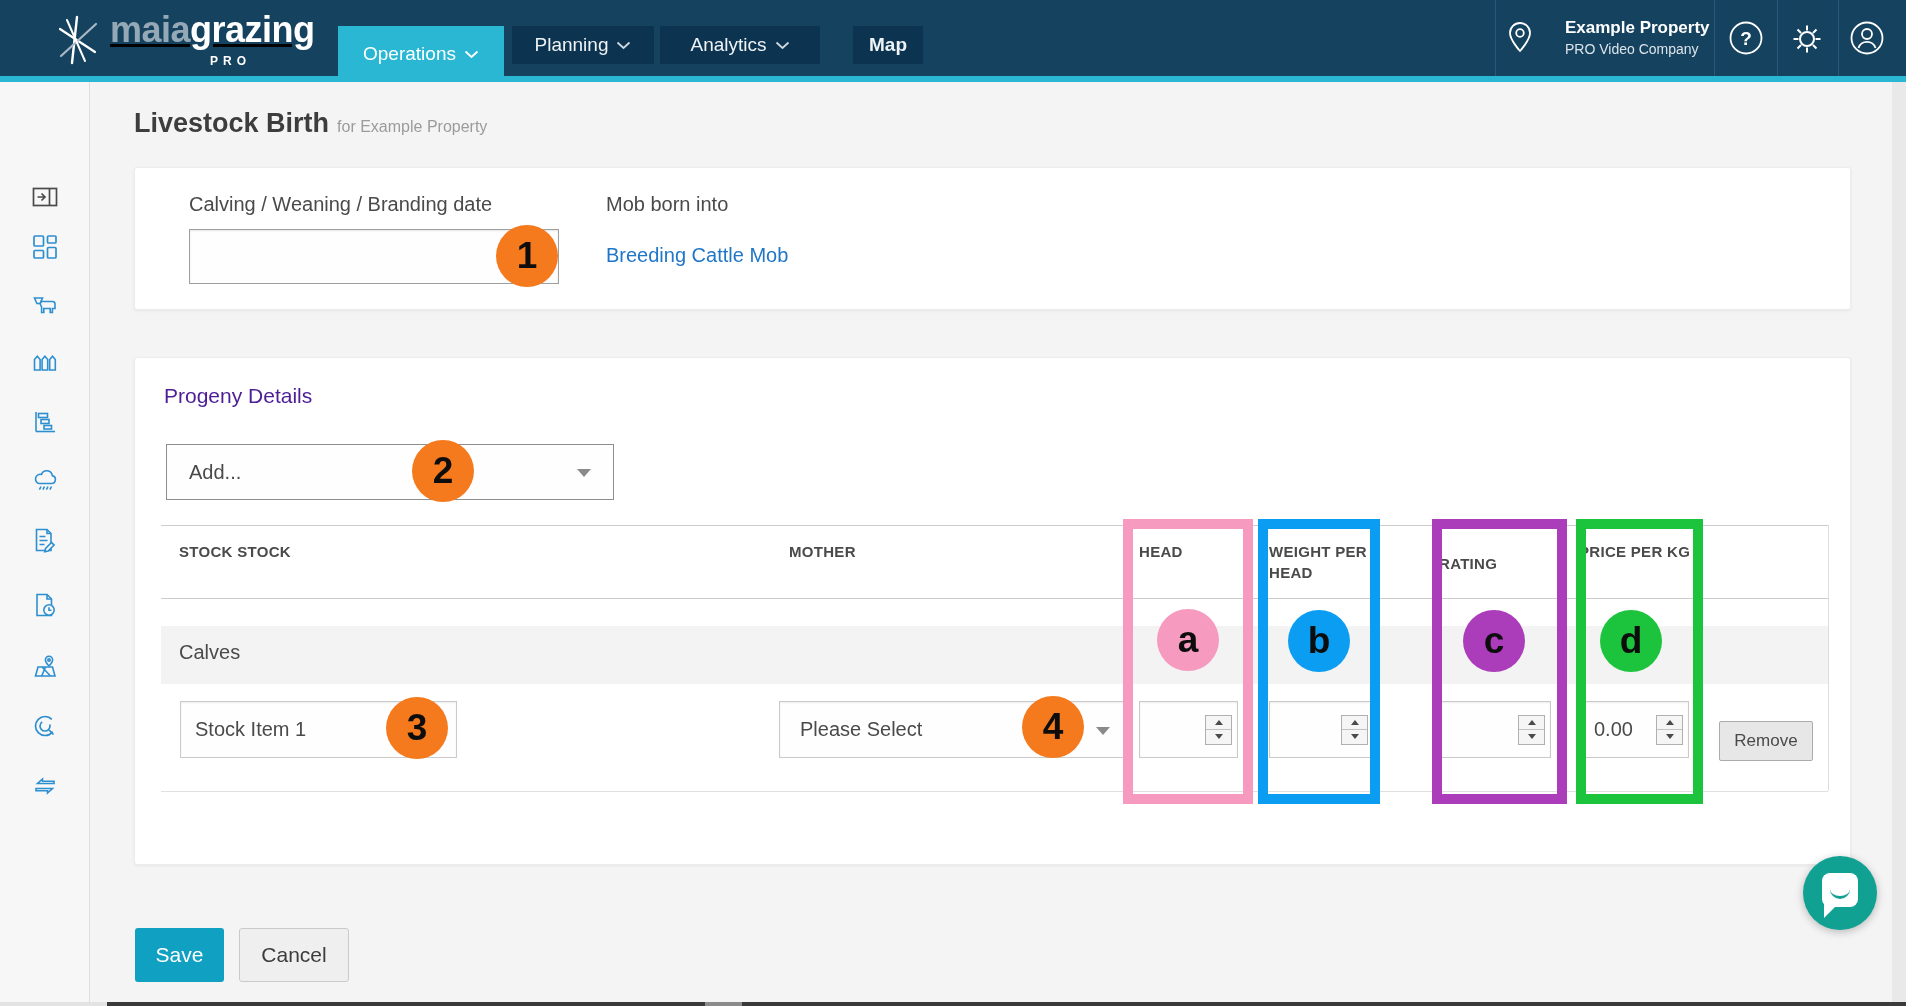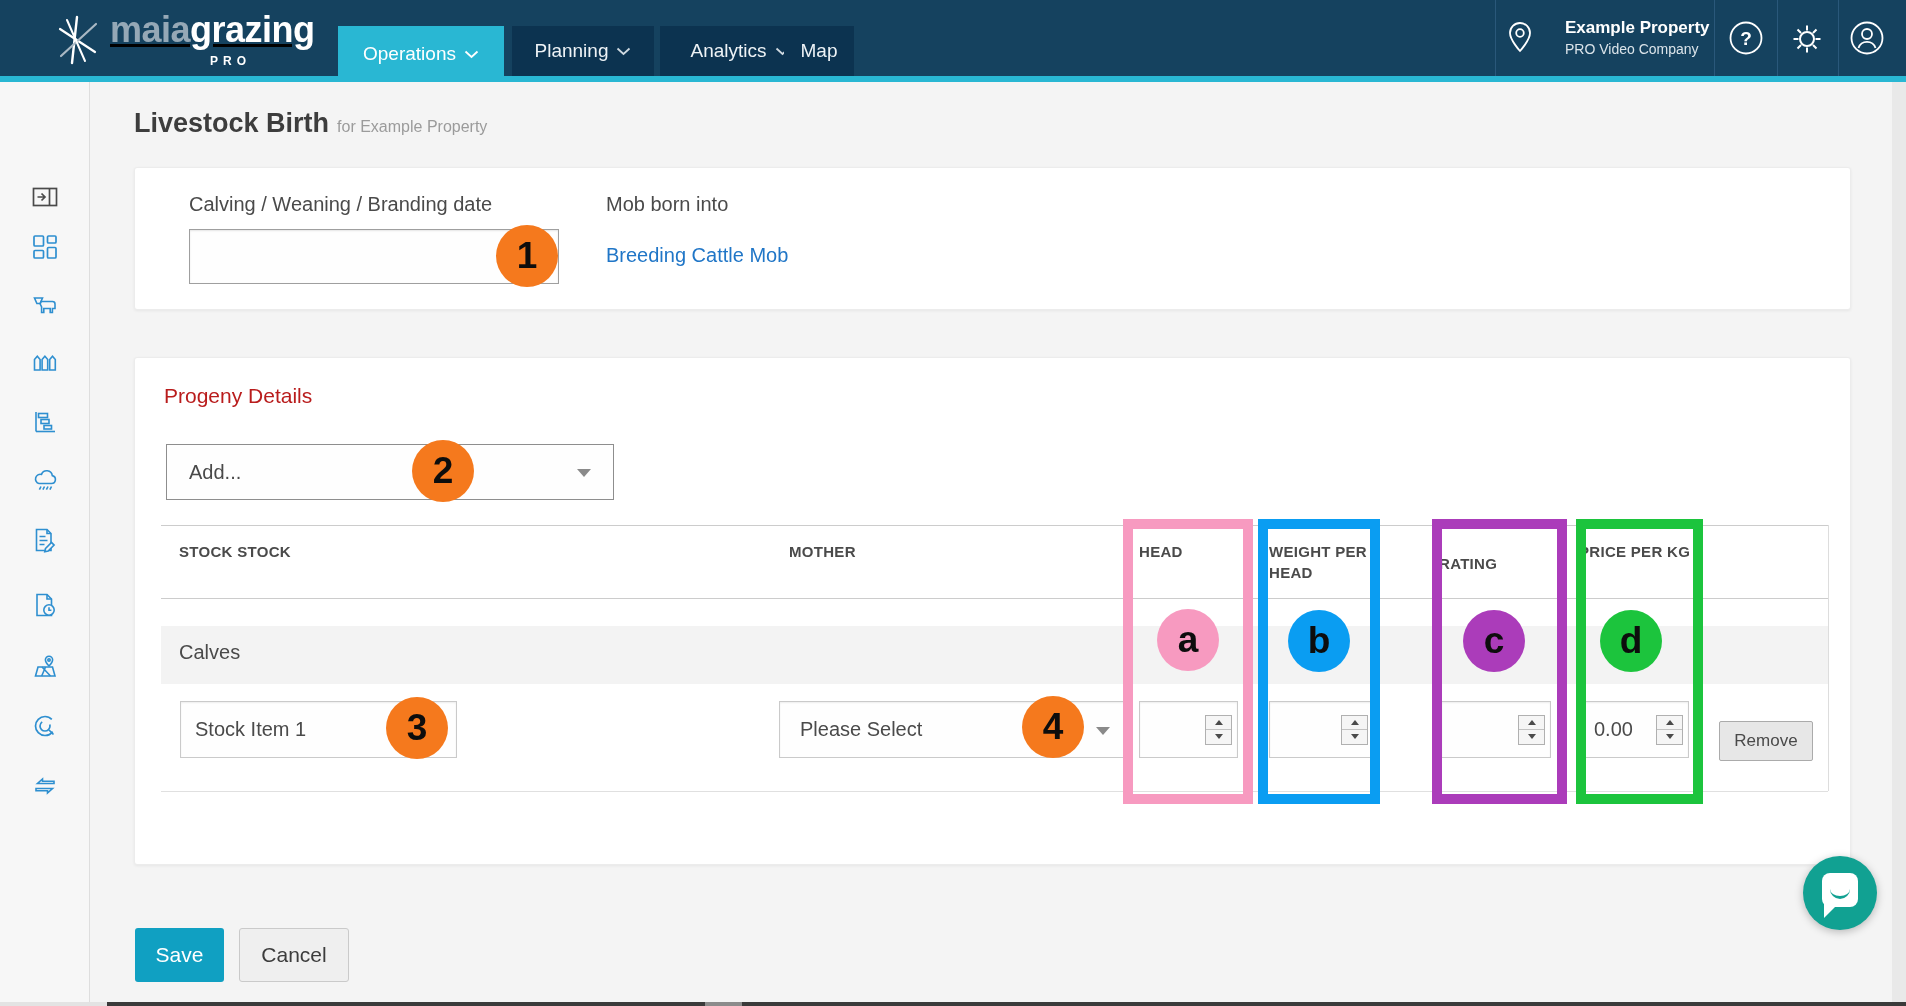--- a/index.html
+++ b/index.html
@@ -11,25 +11,25 @@
   #navbar { position:absolute; left:0; top:0; width:1906px; height:76px; background:#15425f; z-index:40; }
   #tealbar { position:absolute; left:0; top:76px; width:1906px; height:6px; background:#29b7d3; z-index:40; }
   #logo { position:absolute; left:52px; top:10px; display:flex; align-items:flex-start; }
   #logo-star { margin-top:4px; }
   #logo-text { margin-left:8px; font-size:36px; font-weight:bold; letter-spacing:-0.5px; line-height:40px;text-decoration:underline; }
   #logo-text .maia { color:#95a8b6; }
   #logo-text .grazing { color:#ffffff; }
   #logo-pro { position:absolute; left:158px; top:44px; color:#ffffff; font-size:12px; letter-spacing:5px; font-weight:bold; }
   .navbtn { position:absolute; top:26px; display:flex; align-items:center; justify-content:center; gap:8px;
             color:#eef3f6; font-size:19px; cursor:pointer; }
-  .navbtn.dark { background:#0c3350; height:50px; }
+  .navbtn.dark { background:#0c3350; height:38px; }
   #menu-operations { left:338px; width:166px; height:56px; background:#29b7d3; color:#ffffff; z-index:45; }
   #menu-planning  { left:512px; width:142px; }
   #menu-analytics { left:660px; width:160px; }
-  #menu-map       { left:784px; width:70px; }
+  #menu-map       { left:853px; width:70px;font-weight:bold; }
   .nav-divider { position:absolute; top:0; width:1px; height:76px; background:#2a587a; }
   #navdiv1 { left:1495px; } #navdiv2 { left:1714px; } #navdiv3 { left:1777px; } #navdiv4 { left:1838px; }
   #nav-pin { position:absolute; left:1506px; top:20px; }
   #nav-prop { position:absolute; left:1549px; top:17px; color:#ffffff;margin-left:16px; }
   #nav-prop .pname { font-size:17px; font-weight:bold; line-height:22px; }
   #nav-prop .pcompany { font-size:14px; color:#dbe4ea; line-height:20px; }
   .nav-roundicon { position:absolute; top:20px; }
   #nav-help { left:1728px; } #nav-gear { left:1788px; } #nav-user { left:1849px; }
 
   
@@ -56,21 +56,21 @@
   #card2 { left:134px; top:357px; width:1717px; height:508px; }
 
   .field-label { position:absolute; font-size:20px; color:#4a4a4a; }
   #date-label { left:54px; top:25px; }
   #date-input { position:absolute; left:54px; top:61px; width:370px; height:55px; background:#fefefe;
                 border:1px solid #9f9f9f; box-shadow:inset 0 1px 2px rgba(0,0,0,0.1); font-size:20px;
                 color:#4a4a4a; padding:0 14px; font-family:"Liberation Sans",sans-serif; }
   #mob-label { left:471px; top:25px; }
   #mob-link { position:absolute; left:471px; top:76px; font-size:20px; color:#2076c7; text-decoration:none; cursor:pointer; }
 
-  #progeny-heading { position:absolute; left:29px; top:26px; font-size:21px; color:#b91c1c; }
+  #progeny-heading { position:absolute; left:29px; top:26px; font-size:21px; color:#4c1d95; }
   #add-select { position:absolute; left:31px; top:86px; width:448px; height:56px; background:#fefefe;
                 border:1px solid #8e8e8e; display:flex; align-items:center; font-size:20px; color:#4a4a4a;
                 padding-left:22px; cursor:pointer; }
   .dd-caret { position:absolute; right:22px; top:50%; margin-top:-3px; width:0; height:0;
               border-left:7px solid transparent; border-right:7px solid transparent; border-top:8px solid #8a8a8a; }
 
   
   .tline { position:absolute; background:#cccccc; height:1px; }
   #th-top { left:26px; top:167px; width:1667px; }
   #th-bottom { left:26px; top:240px; width:1667px; }

